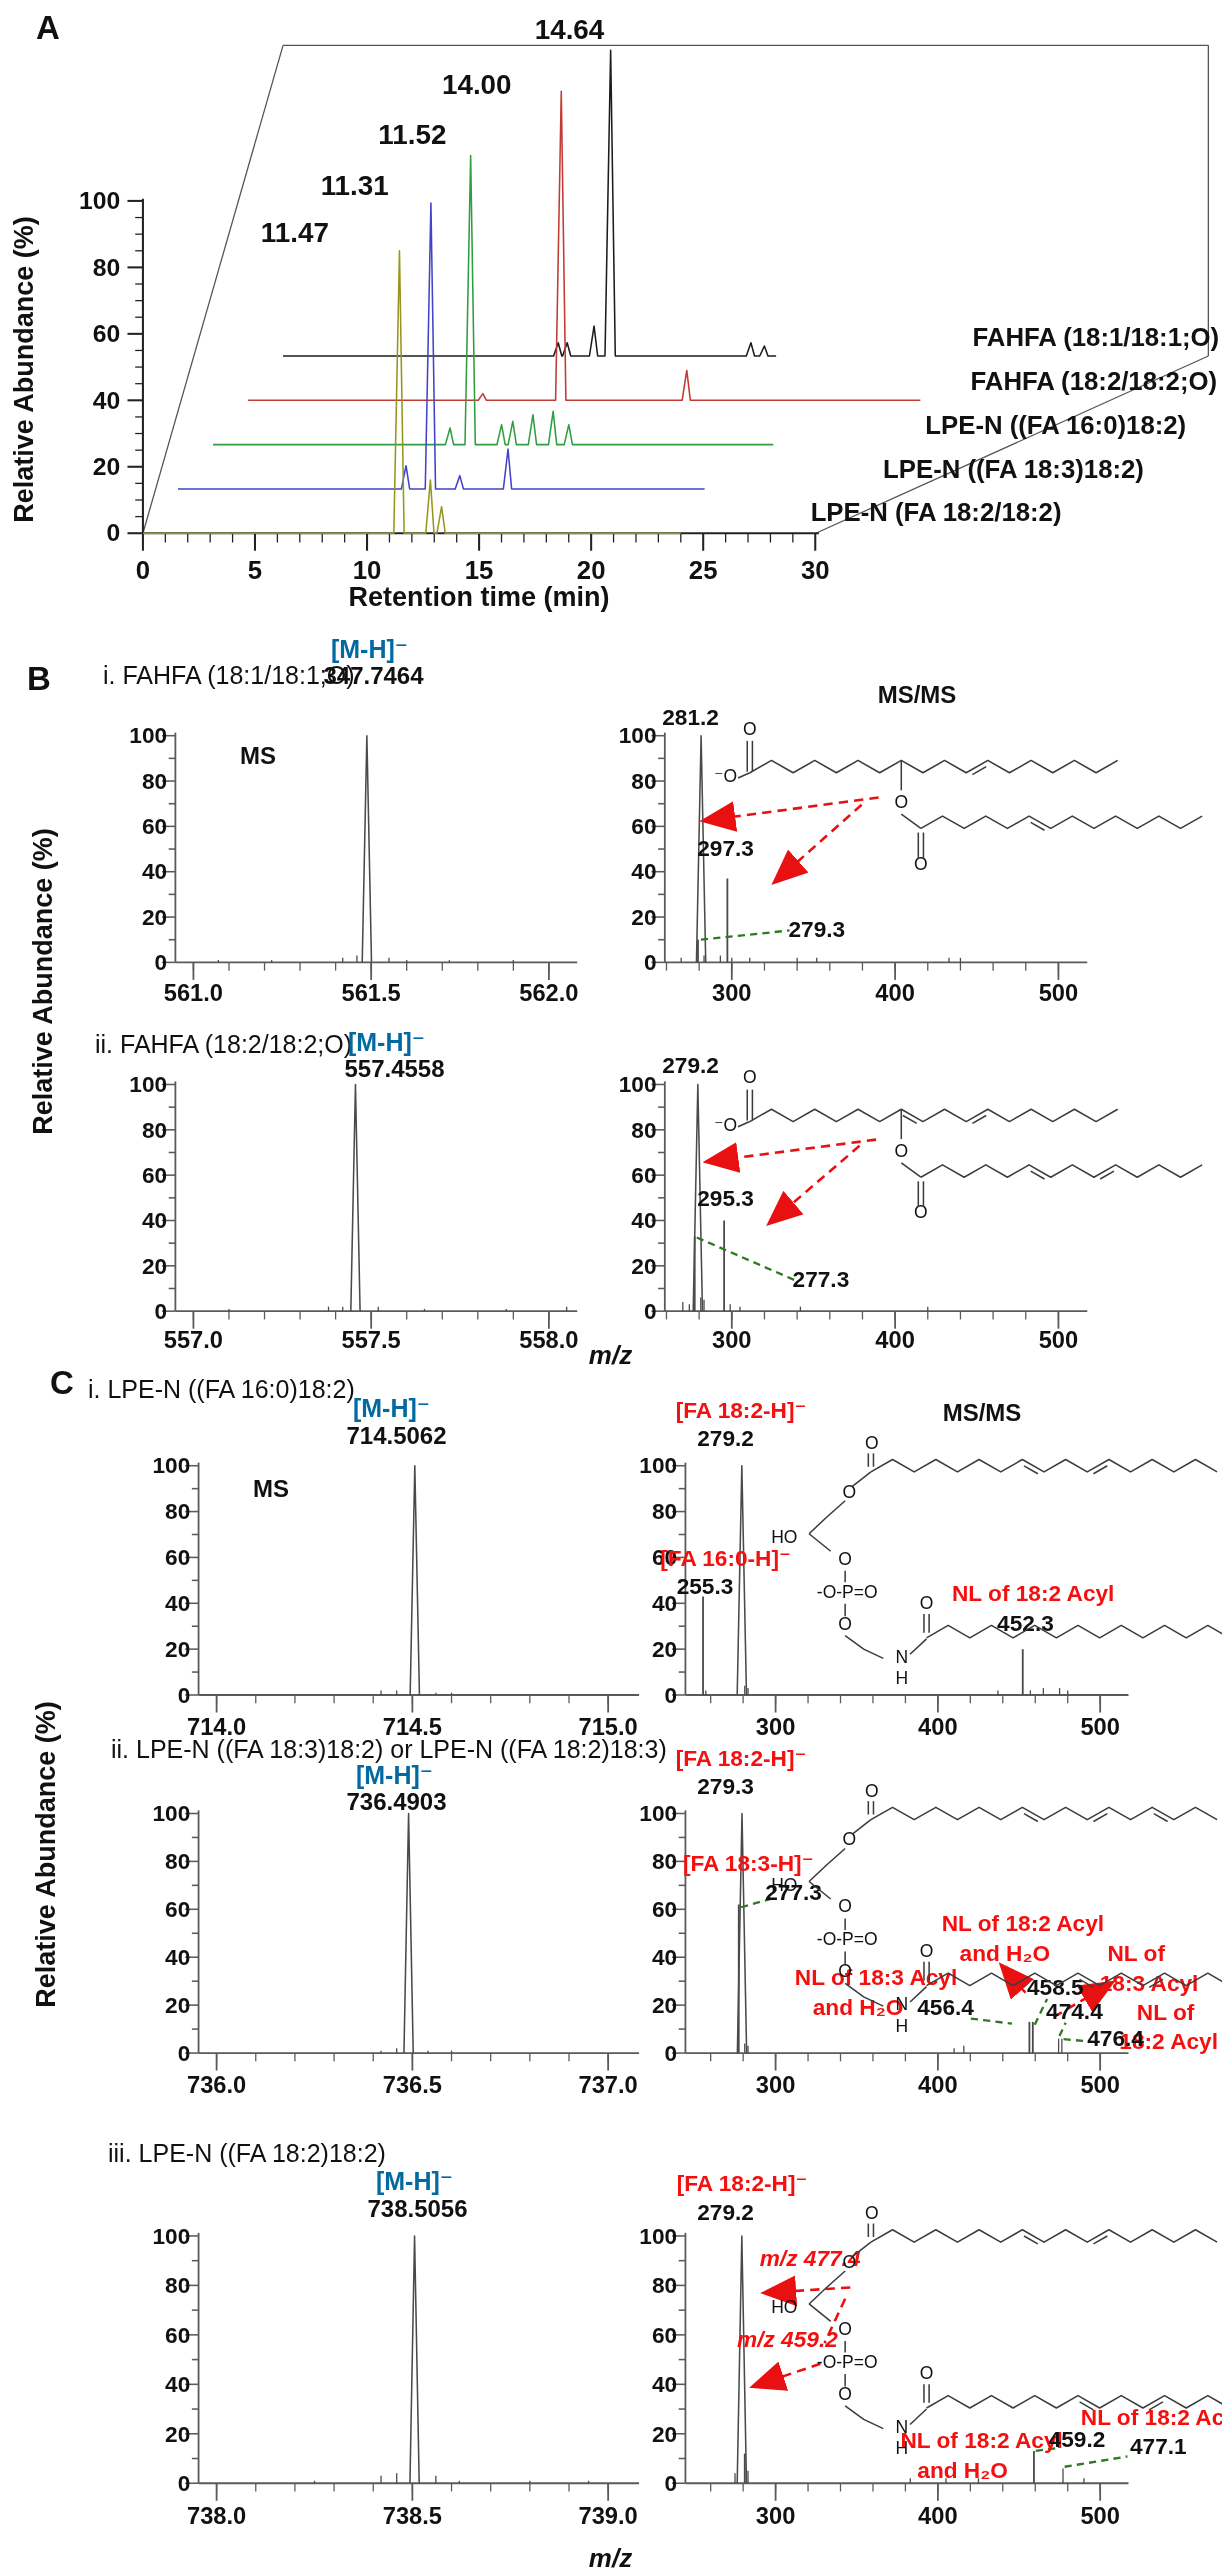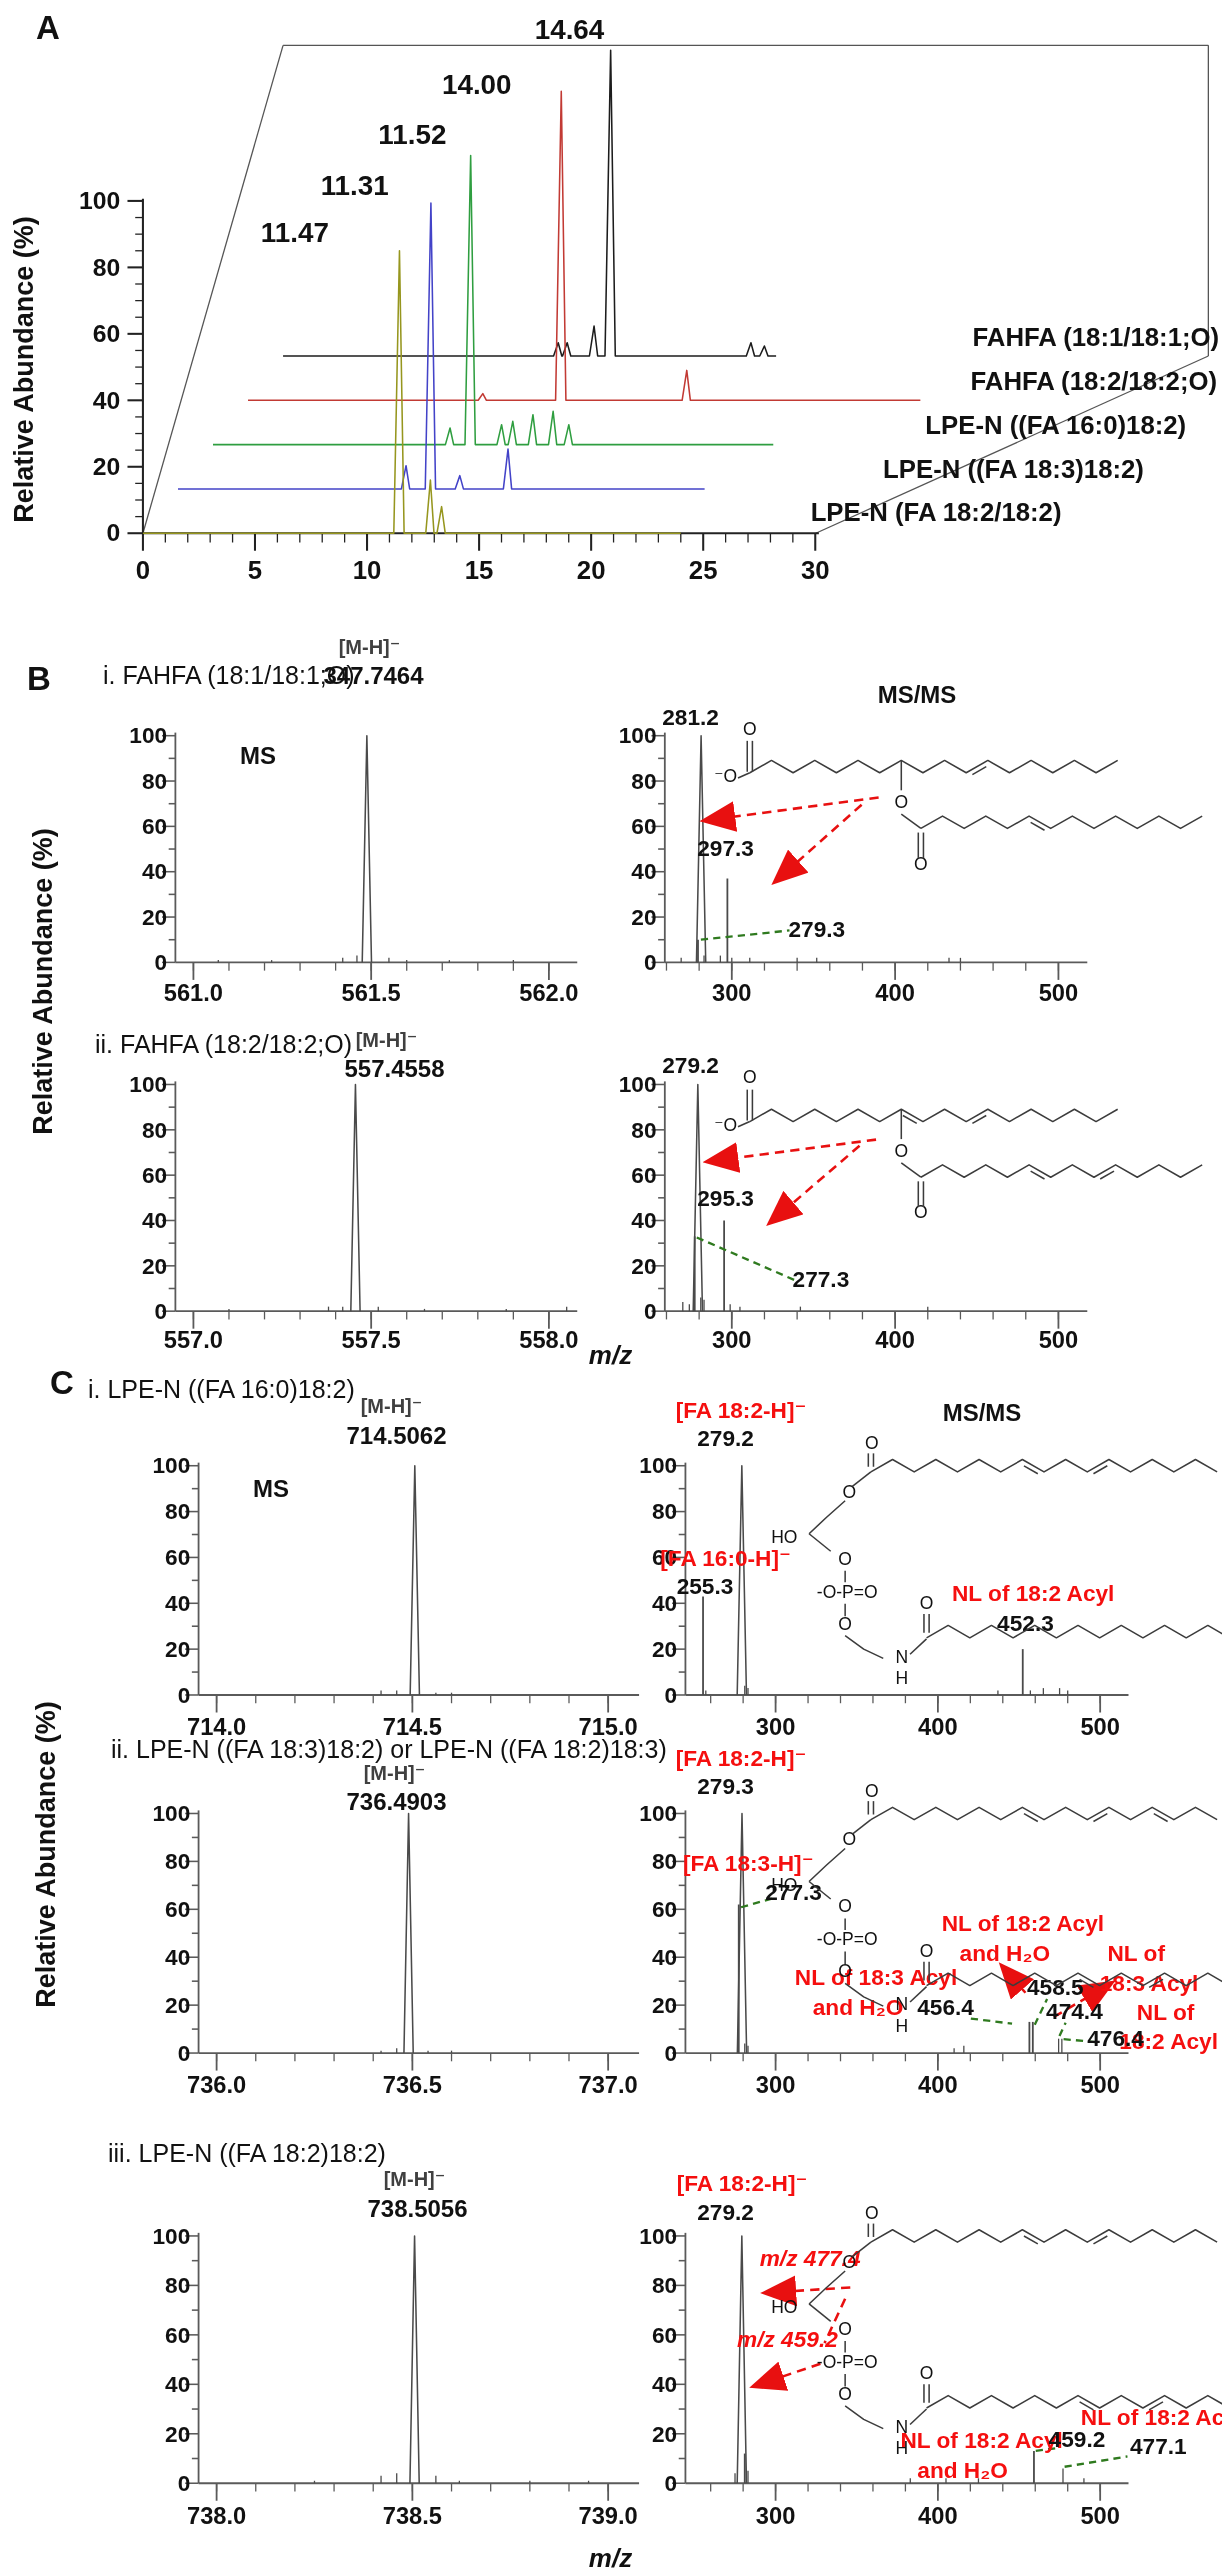--- a/index.html
+++ b/index.html
@@ -3,21 +3,21 @@
 <meta charset="utf-8">
 <style>
   html,body{margin:0;padding:0;background:#fff;}
   .fig{position:relative;width:1223px;height:2577px;background:#ffffff;overflow:hidden;
        font-family:"Liberation Sans","DejaVu Sans",sans-serif;color:#111;}
   .fig *{pointer-events:none;}
   svg.canvas{position:absolute;left:0;top:0;}
   .abs{position:absolute;white-space:nowrap;}
   .panel-letter{font-size:33px;font-weight:bold;}
   .row-title{font-size:25px;font-weight:normal;}
-  .ion{font-size:20px;font-weight:bold;color:#404040;text-align:center;}
+  .ion{font-size:25px;font-weight:bold;color:#0369a1;text-align:center;}
   .ionval{font-size:24px;font-weight:bold;text-align:center;}
   .mode{font-size:24px;font-weight:bold;text-align:center;}
   .axis-title{font-size:27px;font-weight:bold;text-align:center;}
   .rot{transform-origin:0 0;transform:rotate(-90deg);}
   .mz{font-size:26px;font-weight:bold;font-style:italic;text-align:center;}
 </style>
 </head>
 <body>
 
 <div class="fig">
@@ -755,20 +755,21 @@
         <line x1="1793" y1="4664" x2="1793" y2="4628" stroke="#3c3c3c" stroke-width="3"></line>
         <line x1="1803" y1="4664" x2="1803" y2="4628" stroke="#3c3c3c" stroke-width="3"></line>
         <polyline points="1798,4674 1840,4650 1882,4674 1924,4650 1966,4674 2008,4650 2050,4674 2092,4650 2134,4674 2176,4650 2218,4674 2260,4650 2302,4674 2344,4650 2386,4674" fill="none" stroke="#3c3c3c" stroke-width="3" stroke-linejoin="round"></polyline>
         <line x1="2095.0947495547885" y1="4662.13418827912" x2="2121.9747495547886" y2="4677.494188279121" stroke="#3c3c3c" stroke-width="3"></line>
         <line x1="2230.0252504452114" y1="4677.494188279121" x2="2256.9052504452115" y2="4662.13418827912" stroke="#3c3c3c" stroke-width="3"></line>
       </g>
     </svg>
 
   <div class="abs panel-letter" style="left:36px;top:9.3px;">A</div>
   <div class="abs axis-title rot" style="left:9.3px;top:537px;width:335px;">Relative Abundance (%)</div>
+  <div class="abs axis-title" style="left:273px;top:582px;width:412px;">Retention time (min)</div>
 
   <div class="abs panel-letter" style="left:27px;top:660px;">B</div>
   <div class="abs axis-title rot" style="left:28px;top:1162px;width:361px;">Relative Abundance (%)</div>
   <div class="abs row-title" style="left:103px;top:661px;">i. FAHFA (18:1/18:1;O)</div>
   <div class="abs ion" style="left:318px;top:635px;width:103px;">[M-H]⁻</div>
   <div class="abs ionval" style="left:299px;top:662px;width:149px;">347.7464</div>
   <div class="abs mode" style="left:227px;top:742px;width:62px;">MS</div>
   <div class="abs mode" style="left:855px;top:681px;width:124px;">MS/MS</div>
   <div class="abs row-title" style="left:95px;top:1030px;">ii. FAHFA (18:2/18:2;O)</div>
   <div class="abs ion" style="left:335px;top:1028px;width:103px;">[M-H]⁻</div>

